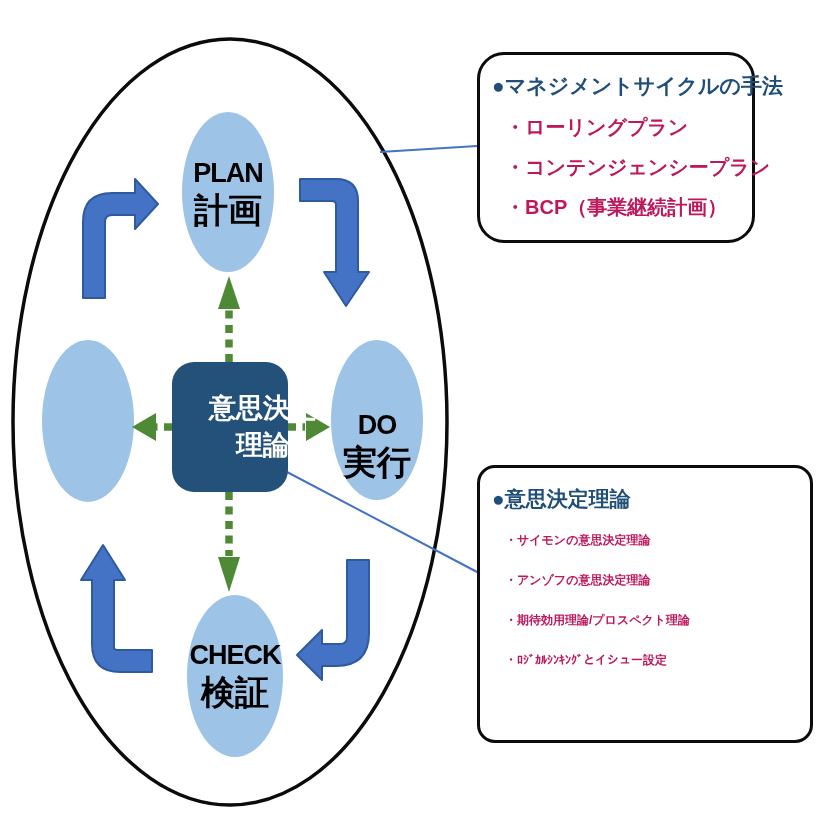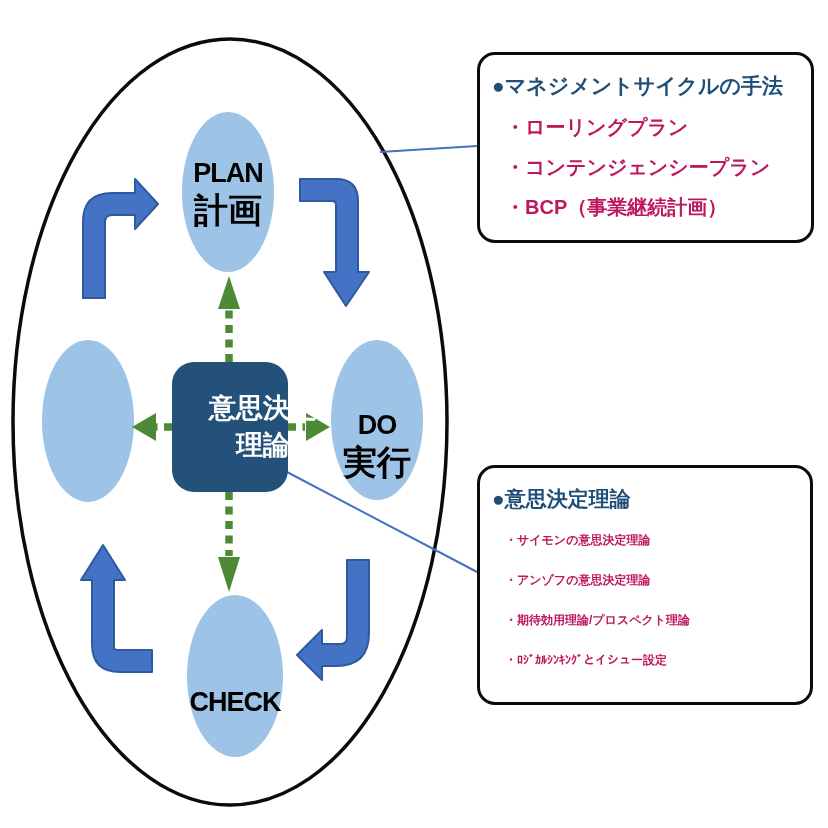--- a/index.html
+++ b/index.html
@@ -104,39 +104,40 @@
   </svg>
 
   <div class="node-label" style="left:228px; top:192px;">
     <span class="node-en">PLAN</span>
     <span class="node-ja">計画</span>
   </div>
   <div class="node-label" style="left:377px; top:420px;margin-top:24px;">
     <span class="node-en">DO</span>
     <span class="node-ja">実行</span>
   </div>
-  <div class="node-label" style="left:235px; top:702px;">
+  <div class="node-label" style="left:235px; top:674px;">
     <span class="node-en">CHECK</span>
+    <span class="node-ja">検証</span>
   </div>
 
   <div class="center-label" style="left:230px; top:427px;">
     <span style="display:block">意思決定</span>
     <span style="display:block">理論</span>
   </div>
 
-  <div class="callout callout-management" style="left:477px; top:52px; width:337px; height:191px;">
+  <div class="callout callout-management" style="left:477px; top:52px; width:278px; height:191px;border-radius:27px;">
     <div class="callout-title">●マネジメントサイクルの手法</div>
     <div class="callout-list">
       <div class="callout-item">・ローリングプラン</div>
       <div class="callout-item">・コンテンジェンシープラン</div>
       <div class="callout-item">・BCP（事業継続計画）</div>
     </div>
   </div>
 
-  <div class="callout callout-decision" style="left:477px; top:465px; width:336px; height:240px;">
+  <div class="callout callout-decision" style="left:477px; top:465px; width:336px; height:278px;">
     <div class="callout-title">●意思決定理論</div>
     <div class="callout-list">
       <div class="callout-item">・サイモンの意思決定理論</div>
       <div class="callout-item">・アンゾフの意思決定理論</div>
       <div class="callout-item">・期待効用理論/プロスペクト理論</div>
       <div class="callout-item">・ﾛｼﾞｶﾙｼﾝｷﾝｸﾞとイシュー設定</div>
     </div>
   </div>
 
 </div>

